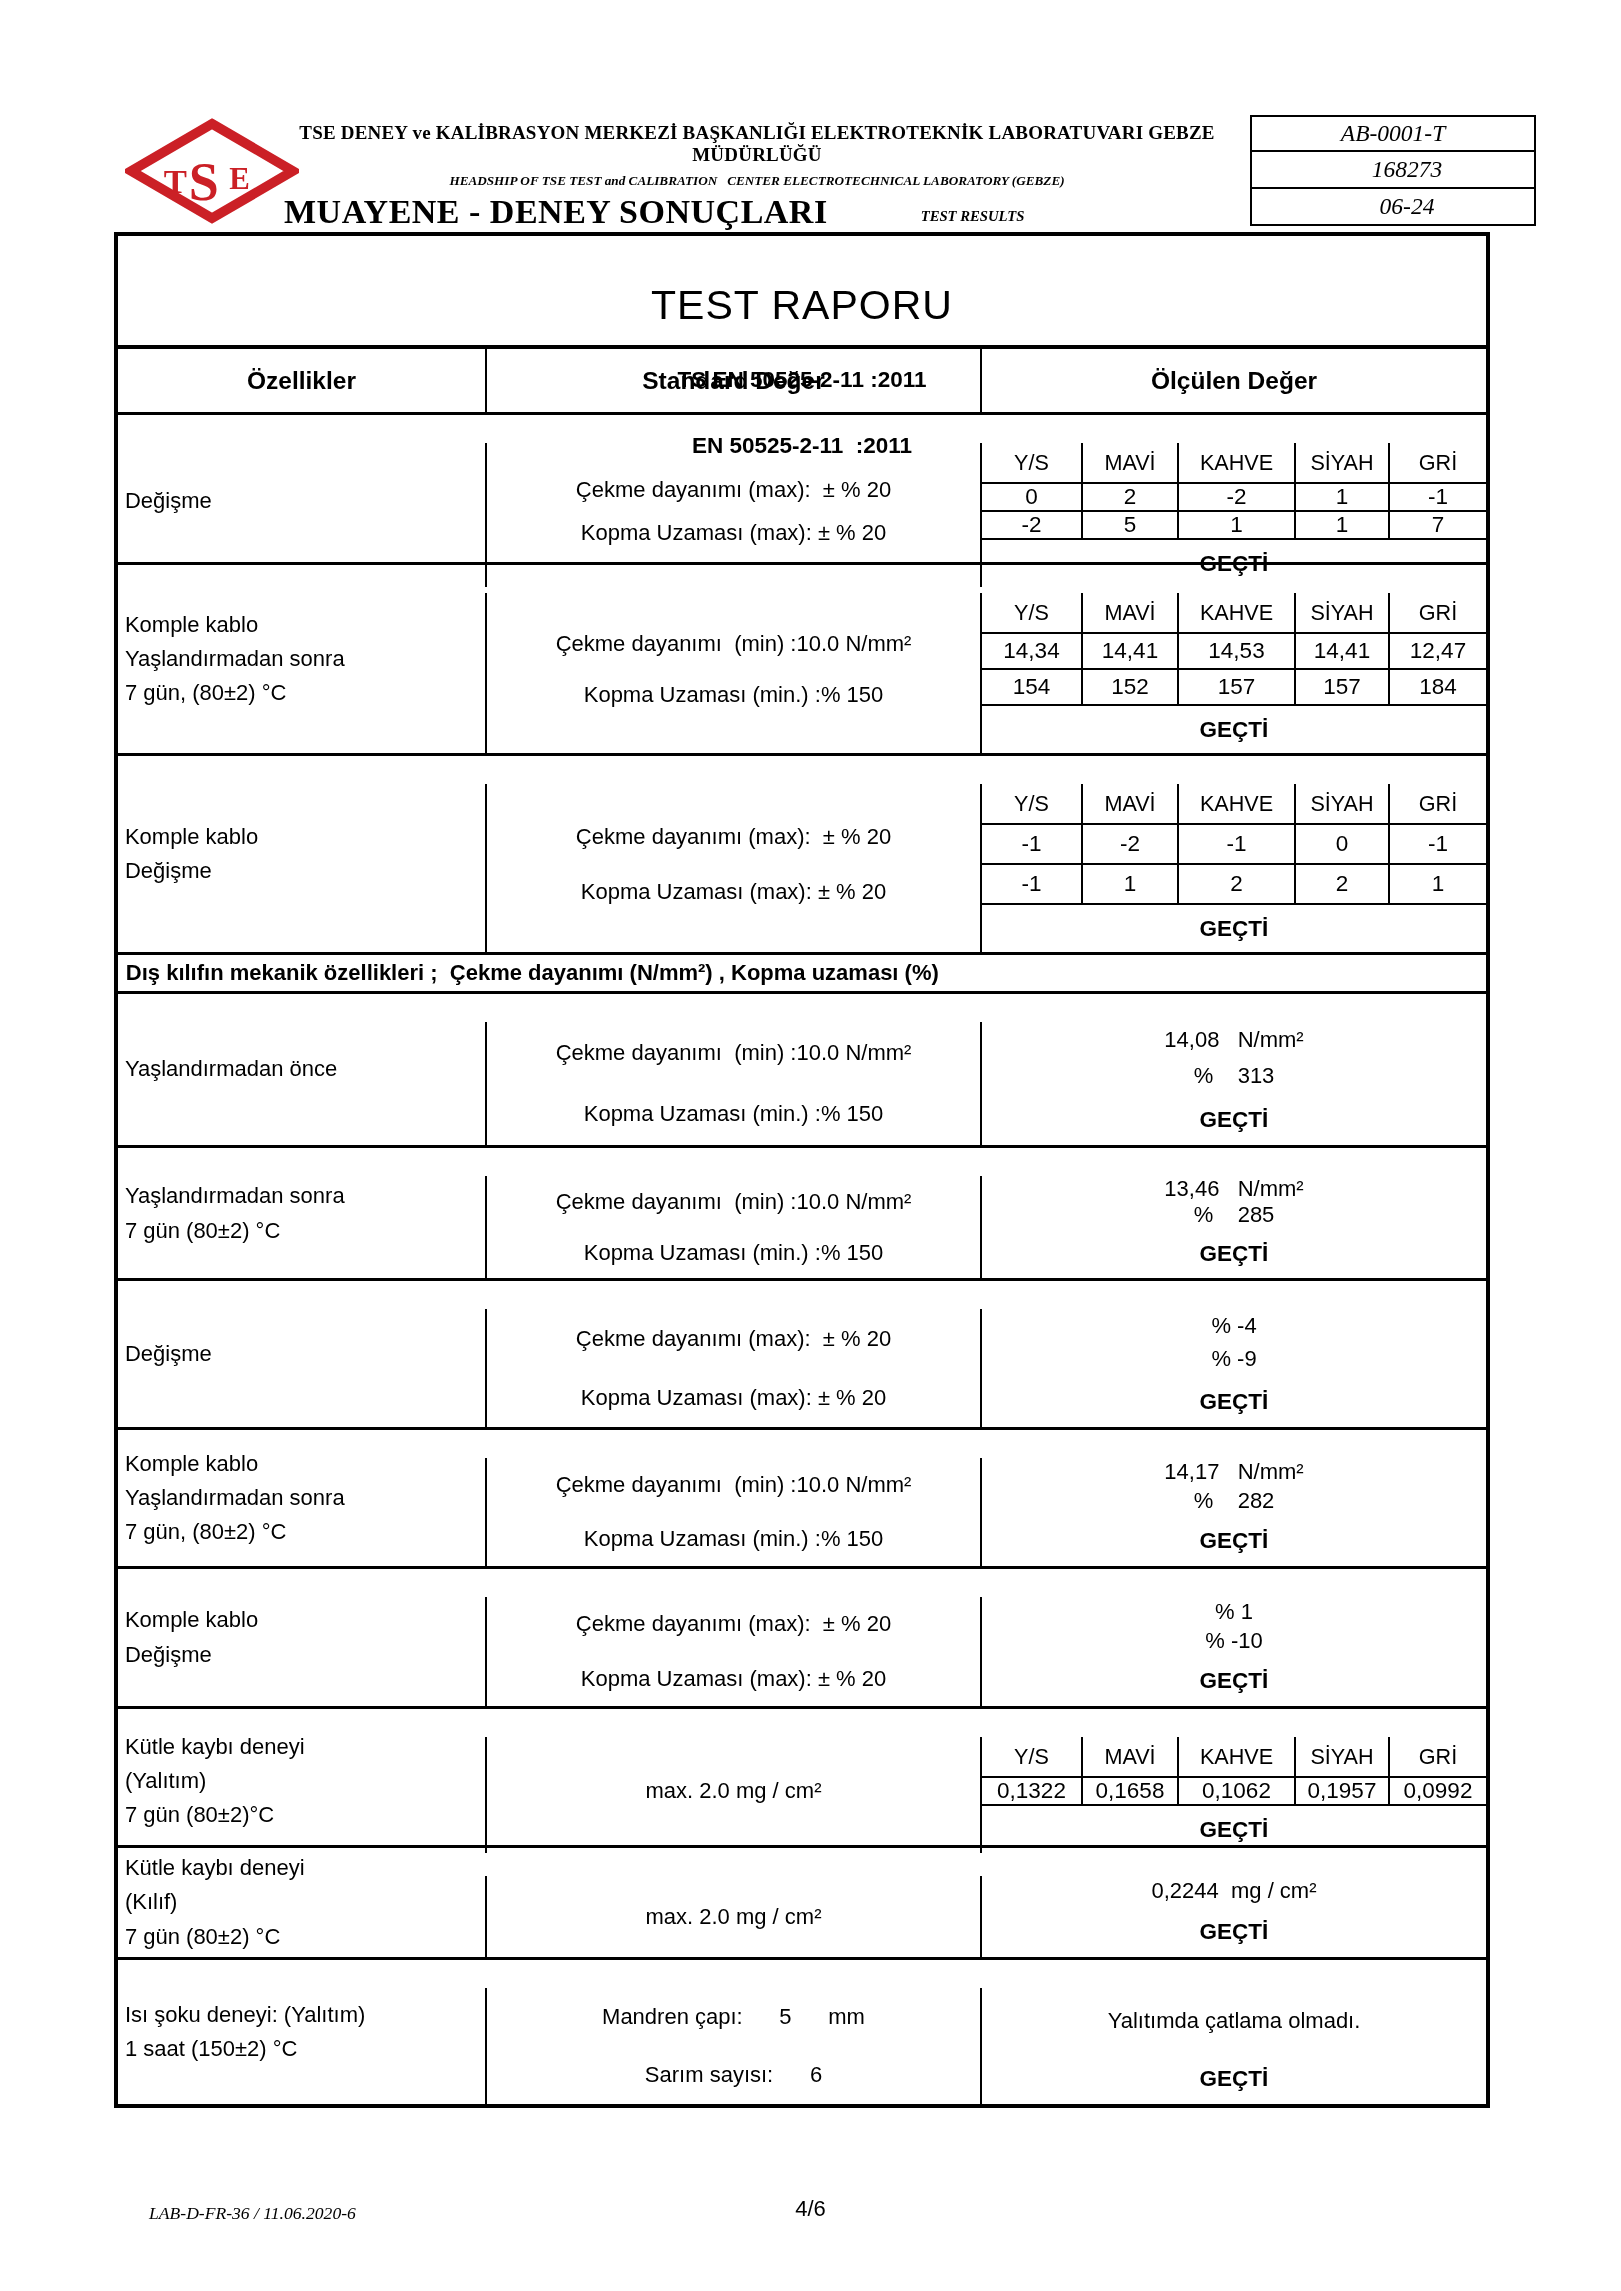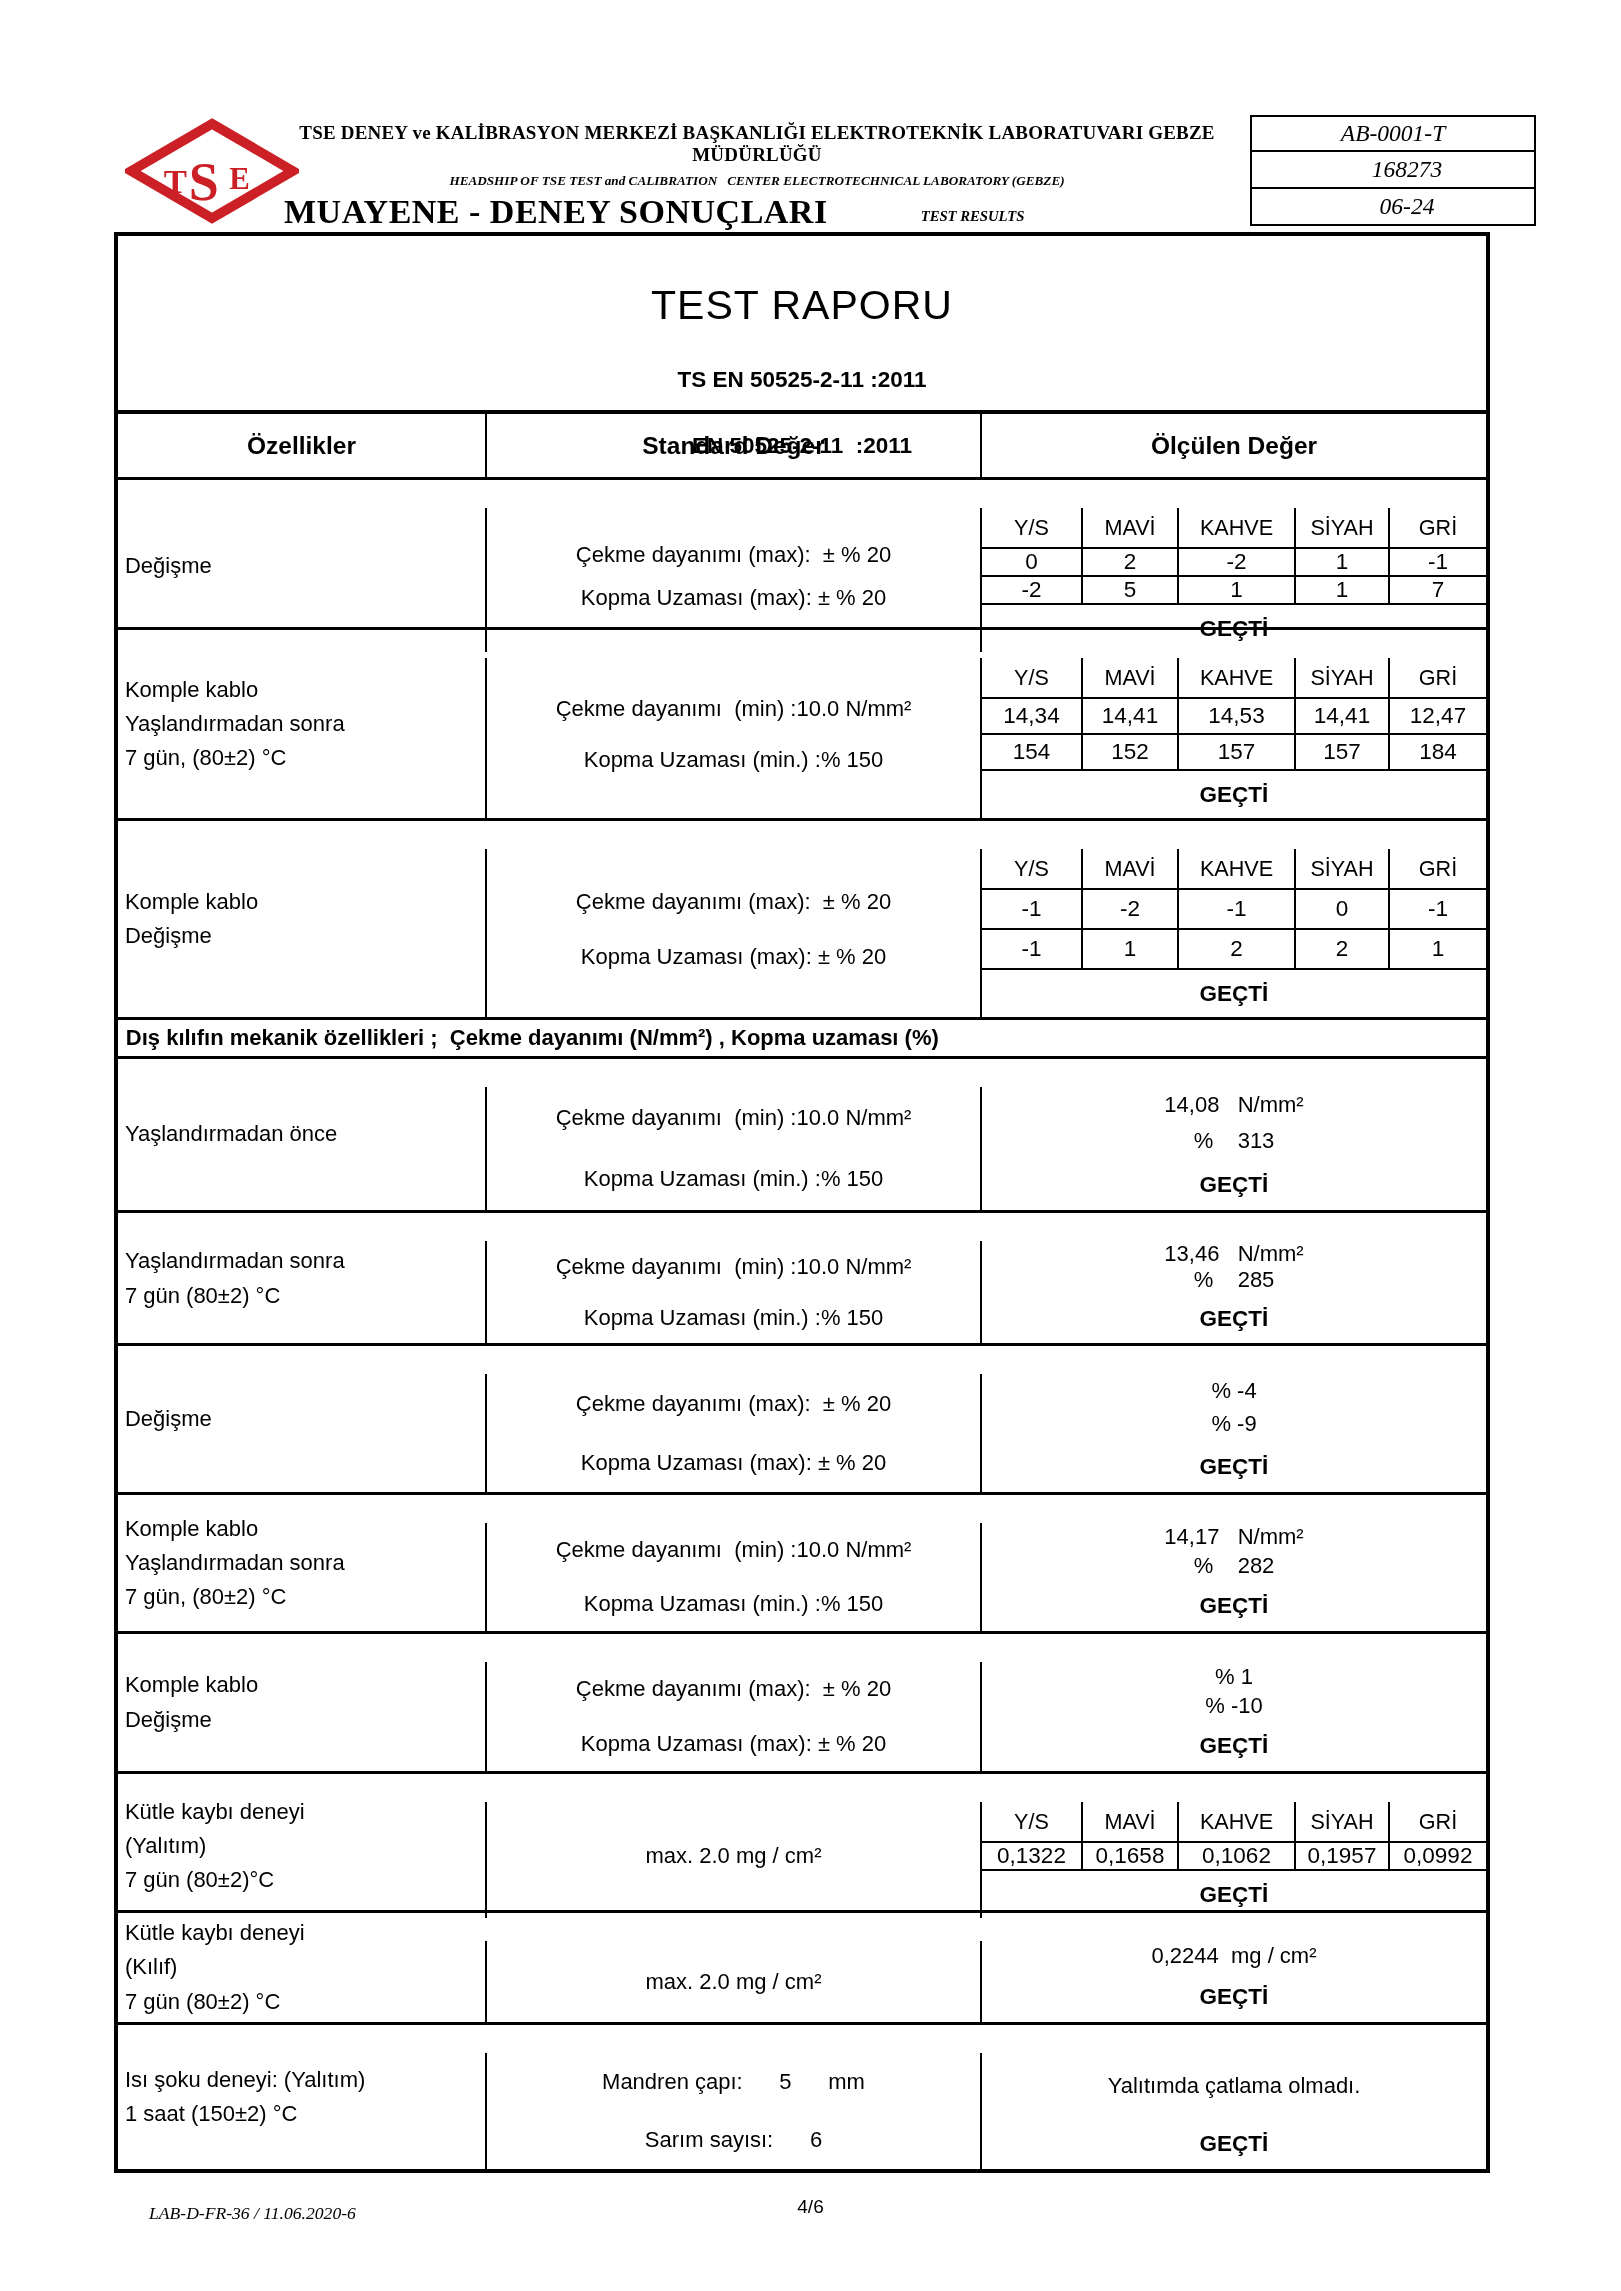--- a/index.html
+++ b/index.html
@@ -17,21 +17,21 @@
   .etitle{font-weight:bold;font-style:italic;font-size:14.7px;margin-left:93px;margin-bottom:5.9px;}
   .ref-box{position:absolute;left:1250px;top:115px;width:286px;
            font-family:"Liberation Serif",serif;font-style:italic;}
   .ref-row{box-sizing:border-box;border:2.9px solid #000;height:37px;display:flex;
            align-items:center;justify-content:center;font-size:23.5px;}
   .ref-row + .ref-row{border-top:none;padding-left:28px;}
 
   
   .report-table{position:absolute;left:114px;top:232px;width:1376px;
                 box-sizing:border-box;border:4.9px solid #000;background:#fff;}
-  .title-block{height:174px;text-align:center;white-space:pre;}
+  .title-block{height:109px;text-align:center;white-space:pre;}
   .rpt-title{font-size:41px;letter-spacing:1px;padding-top:9.8px;}
   .rpt-std{font-size:22.5px;font-weight:bold;line-height:1.35;}
   .col-hdr{display:grid;grid-template-columns:367px 495px 1fr;height:63px;
            border-top:4.9px solid #000;font-weight:bold;font-size:24.5px;}
   .col-hdr > div{display:flex;align-items:center;justify-content:center;box-sizing:border-box;}
   .col-hdr > div + div{border-left:2.9px solid #000;}
 
   .sec{display:grid;grid-template-columns:367px 495px 1fr;border-top:3.9px solid #000;box-sizing:border-box;}
   .sec.divider{display:flex;align-items:center;padding-left:7.8px;font-weight:bold;
                font-size:22px;white-space:pre;}
@@ -53,21 +53,21 @@
         box-sizing:border-box;min-width:0;}
   .ct-val{font-size:22.5px;}
   .ct-bl{border-left:2.9px solid #000;}
   .ct-bt{border-top:2.9px solid #000;}
   .ct-res{grid-column:1/-1;border-top:2.9px solid #000;display:flex;align-items:center;
           justify-content:center;font-weight:bold;font-size:22.5px;}
 
   
   .foot-code{position:absolute;left:149px;top:2203px;font-family:"Liberation Serif",serif;
              font-style:italic;font-size:17.6px;}
-  .foot-page{position:absolute;left:0;top:2196px;width:1621px;text-align:center;font-size:19px;}
+  .foot-page{position:absolute;left:0;top:2196px;width:1621px;text-align:center;font-size:22px;}
 </style>
 </head>
 <body>
 
 <div class="page">
 
   <svg class="hdr-logo" viewBox="0 0 180 110">
     <polygon points="90,6 174,55 90,104 6,55" fill="#ffffff" stroke-width="10" stroke="#cb2026"></polygon>
     <text x="40" y="78" font-size="36" font-weight="bold" font-family="Liberation Serif, serif" fill="#cb2026">T</text>
     <text x="66" y="85" font-size="56" font-weight="bold" font-family="Liberation Serif, serif" fill="#cb2026">S</text>

